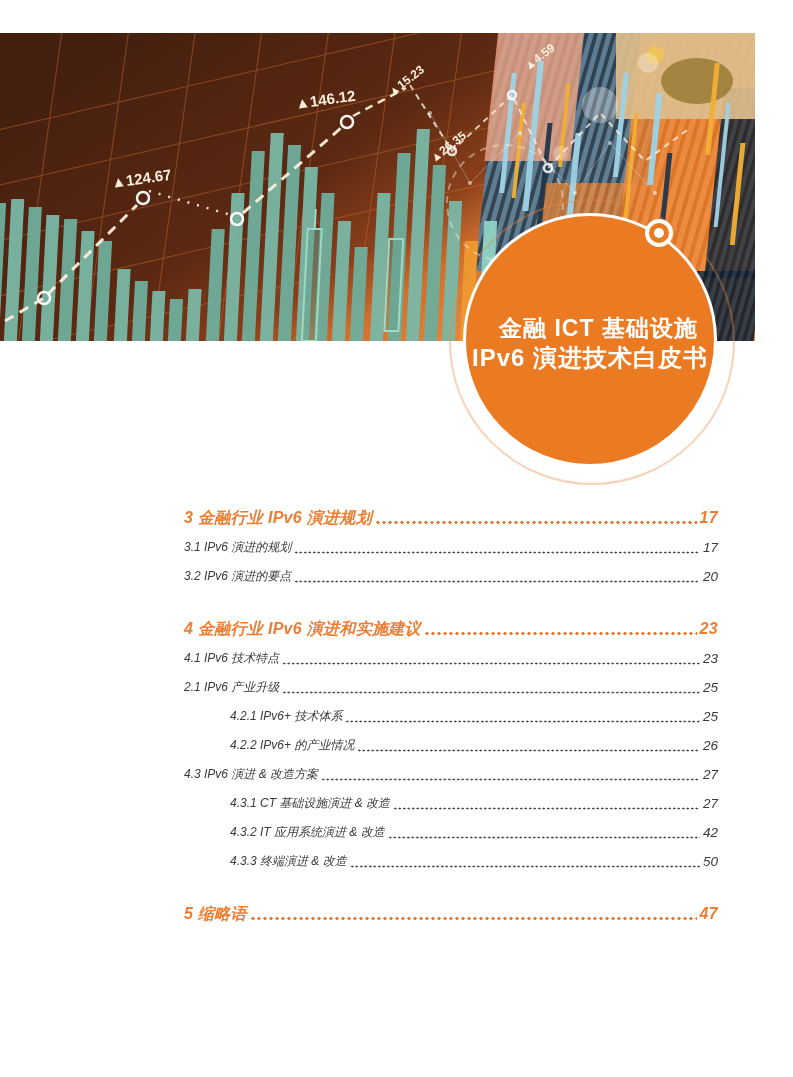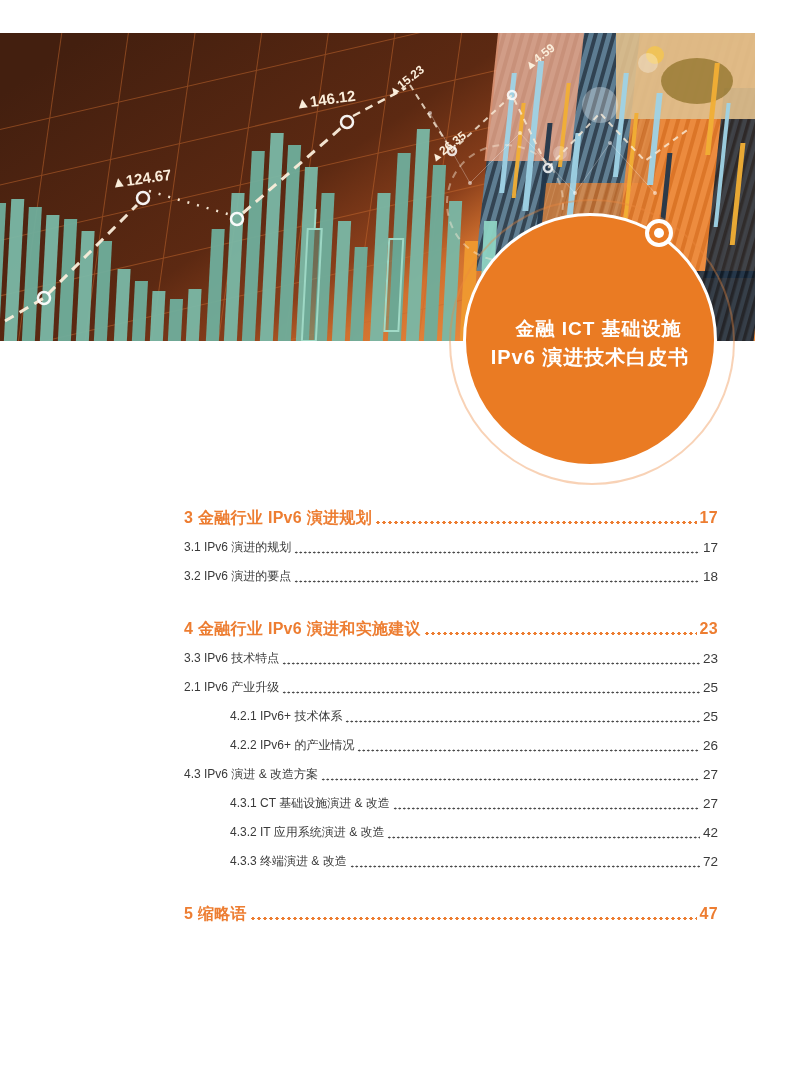--- a/index.html
+++ b/index.html
@@ -20,37 +20,37 @@
     border-radius:50%; border:2px solid rgba(236,138,62,0.38);
     pointer-events:none;
   }
   
   .badge {
     position:absolute; left:463px; top:213px; width:254px; height:254px;
     border-radius:50%; background:#EA7B23; border:3px solid #ffffff;
     box-sizing:border-box; text-align:center; color:#fff;
   }
   .badge-text { padding-top:98px; }
-  .badge-line1 { font-size:19px; font-weight:bold; line-height:29px; letter-spacing:1px;padding-left:17px; }
-  .badge-line2 { font-size:20px; font-weight:bold; line-height:29px; letter-spacing:1px; }
+  .badge-line1 { font-size:23px; font-weight:bold; line-height:29px; letter-spacing:1px;padding-left:17px; }
+  .badge-line2 { font-size:24px; font-weight:bold; line-height:29px; letter-spacing:1px; }
 
   
   .bullseye {
     position:absolute; left:645px; top:219px; width:28px; height:28px;
     box-sizing:border-box; border:4px solid #ffffff; border-radius:50%;
     background:#EA7B23;
   }
   .bullseye::after {
     content:""; position:absolute; left:50%; top:50%; width:10px; height:10px;
     margin:-5px 0 0 -5px; border-radius:50%; background:#ffffff;
   }
 
   
   .toc { position:absolute; left:184px; top:503px; width:534px; }
-  .toc-section { margin-bottom:23px; }
+  .toc-section { margin-bottom:23px;font-style:italic; }
   .toc-section:nth-child(2) { }
   .toc-row { display:flex; align-items:center; height:29px; cursor:pointer; }
   .toc-row--h { height:30px; }
   .toc-row--h .toc-label, .toc-row--h .toc-page {
     color:#ED7D31; font-size:16px; font-weight:bold; letter-spacing:0.3px;
   }
   .toc-label { white-space:nowrap; color:#3A3A3A; font-size:12px; }
   .toc-page  { white-space:nowrap; color:#3A3A3A; font-size:13.5px; }
   .toc-row--indent { padding-left:46px; }
   .toc-leader {
@@ -251,31 +251,31 @@
     <span class="toc-page">17</span>
   </div>
         <div class="toc-row">
     <span class="toc-label">3.1 IPv6 演进的规划</span>
     <span class="toc-leader"></span>
     <span class="toc-page">17</span>
   </div>
         <div class="toc-row">
     <span class="toc-label">3.2 IPv6 演进的要点</span>
     <span class="toc-leader"></span>
-    <span class="toc-page">18</span>
+    <span class="toc-page">20</span>
   </div>
       </div>
       <div class="toc-section">
         <div class="toc-row toc-row--h">
     <span class="toc-label">4 金融行业 IPv6 演进和实施建议</span>
     <span class="toc-leader"></span>
     <span class="toc-page">23</span>
   </div>
         <div class="toc-row">
-    <span class="toc-label">3.3 IPv6 技术特点</span>
+    <span class="toc-label">4.1 IPv6 技术特点</span>
     <span class="toc-leader"></span>
     <span class="toc-page">23</span>
   </div>
         <div class="toc-row">
     <span class="toc-label">2.1 IPv6 产业升级</span>
     <span class="toc-leader"></span>
     <span class="toc-page">25</span>
   </div>
         <div class="toc-row toc-row--indent">
     <span class="toc-label">4.2.1 IPv6+ 技术体系</span>
@@ -298,21 +298,21 @@
     <span class="toc-page">27</span>
   </div>
         <div class="toc-row toc-row--indent">
     <span class="toc-label">4.3.2 IT 应用系统演进 &amp; 改造</span>
     <span class="toc-leader"></span>
     <span class="toc-page">42</span>
   </div>
         <div class="toc-row toc-row--indent">
     <span class="toc-label">4.3.3 终端演进 &amp; 改造</span>
     <span class="toc-leader"></span>
-    <span class="toc-page">72</span>
+    <span class="toc-page">50</span>
   </div>
       </div>
       <div class="toc-section">
         <div class="toc-row toc-row--h">
     <span class="toc-label">5 缩略语</span>
     <span class="toc-leader"></span>
     <span class="toc-page">47</span>
   </div>
       </div>
     </div>

